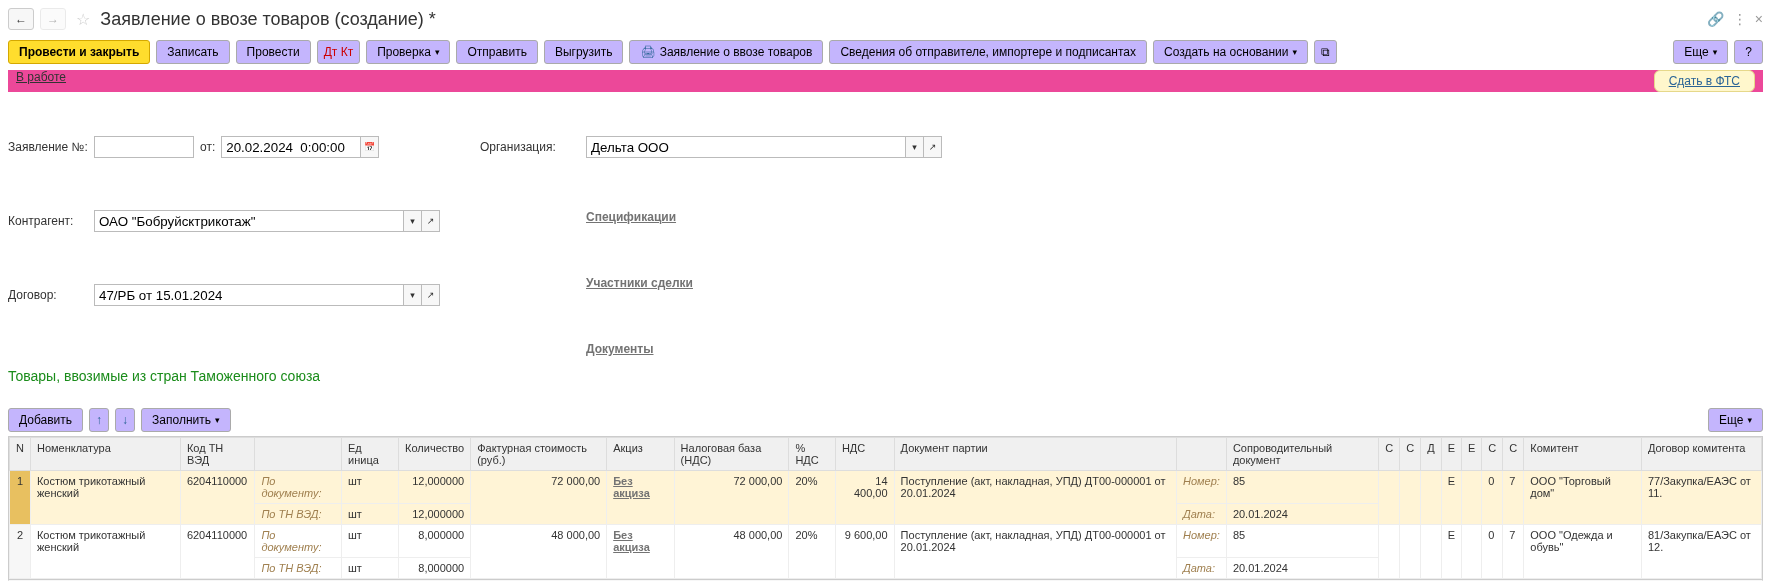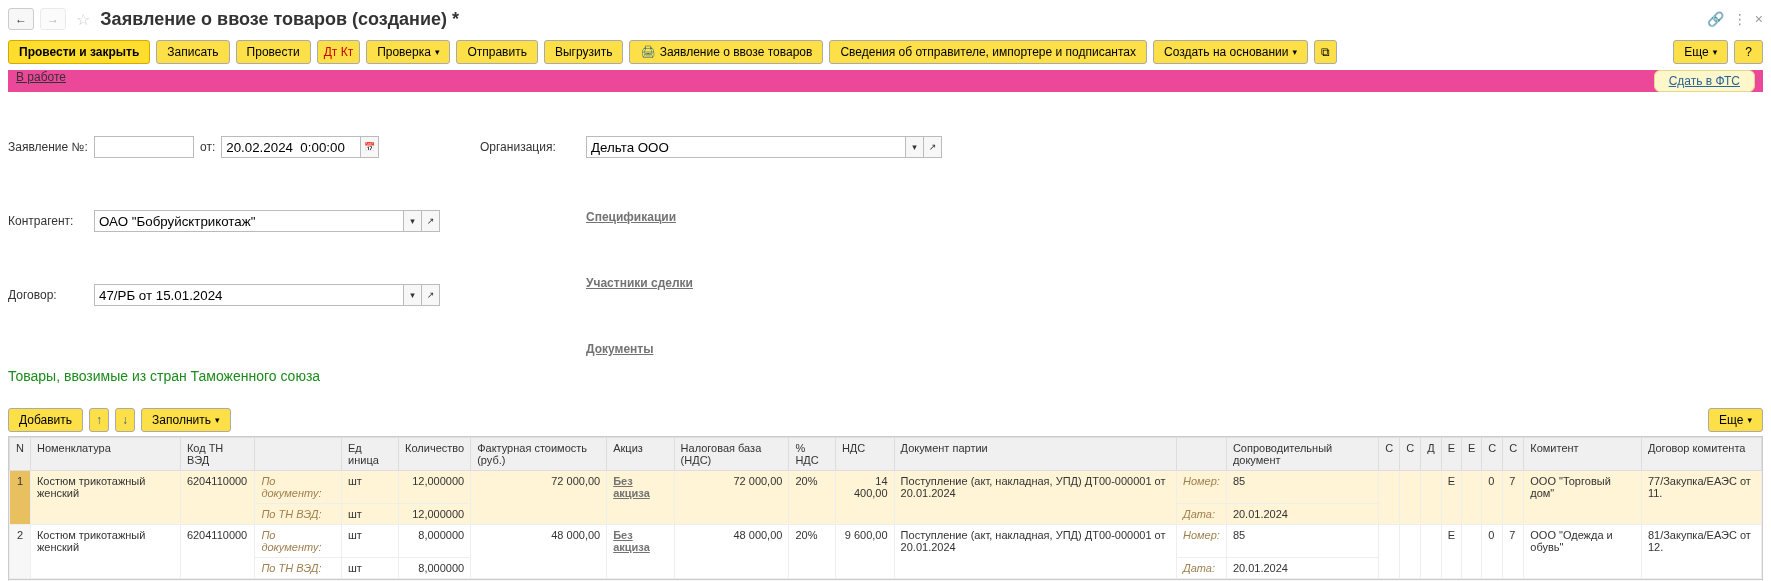--- a/index.html
+++ b/index.html
@@ -1,25 +1,25 @@
 <!DOCTYPE html>
 <html><head>
 <meta charset="utf-8">
 <style>
 * { box-sizing: border-box; margin: 0; padding: 0; }
 body { font-family: Arial, sans-serif; font-size: 12px; color: #333; background: #fff; padding: 8px; }
 .header-row { display: flex; align-items: center; gap: 6px; margin-bottom: 10px; }
 .nav-btn { width: 26px; height: 22px; border: 1px solid #ccc; border-radius: 3px; background: #f7f7f7; display: flex; align-items: center; justify-content: center; cursor: pointer; }
 .star-icon { color: #ccc; font-size: 16px; padding: 0 4px; }
-.title { font-size: 18px; font-weight: bold; flex: 1; }
+.title { font-size: 18px; font-weight: normal; flex: 1; }
 .hdr-right { display: flex; gap: 8px; align-items: center; color: #999; }
 .hdr-right span { cursor: pointer; font-size: 14px; }
 
 .toolbar { display: flex; gap: 6px; align-items: flex-end; margin-bottom: 6px; flex-wrap: wrap; }
-.btn { padding: 4px 10px; border: 1px solid #aaa; border-radius: 3px; background: #fde047; cursor: pointer; font-size: 12px; display: inline-flex; align-items: center; gap: 4px; }
+.btn { padding: 4px 10px; border: 1px solid #aaa; border-radius: 3px; background: #c4b5fd; cursor: pointer; font-size: 12px; display: inline-flex; align-items: center; gap: 4px; }
 .btn-primary { background: #ffdd2d; border-color: #d4a800; font-weight: bold; }
 .btn-icon { padding: 4px 6px; }
 .caret::after { content: " ▾"; font-size: 9px; }
 .spacer { flex: 1; }
 
 .status-bar { background: #ec4899; padding: 0 8px; display: flex; }
 .status-link { text-decoration: underline; color: #333; }
 .fts-btn { background: #fff7cc; border: 1px solid #e6d88a; padding: 3px 14px; color: #2a6496; text-decoration: underline; border-radius: 6px; }
 
 .form-area { display: flex; gap: 40px; margin-bottom: 12px; }

